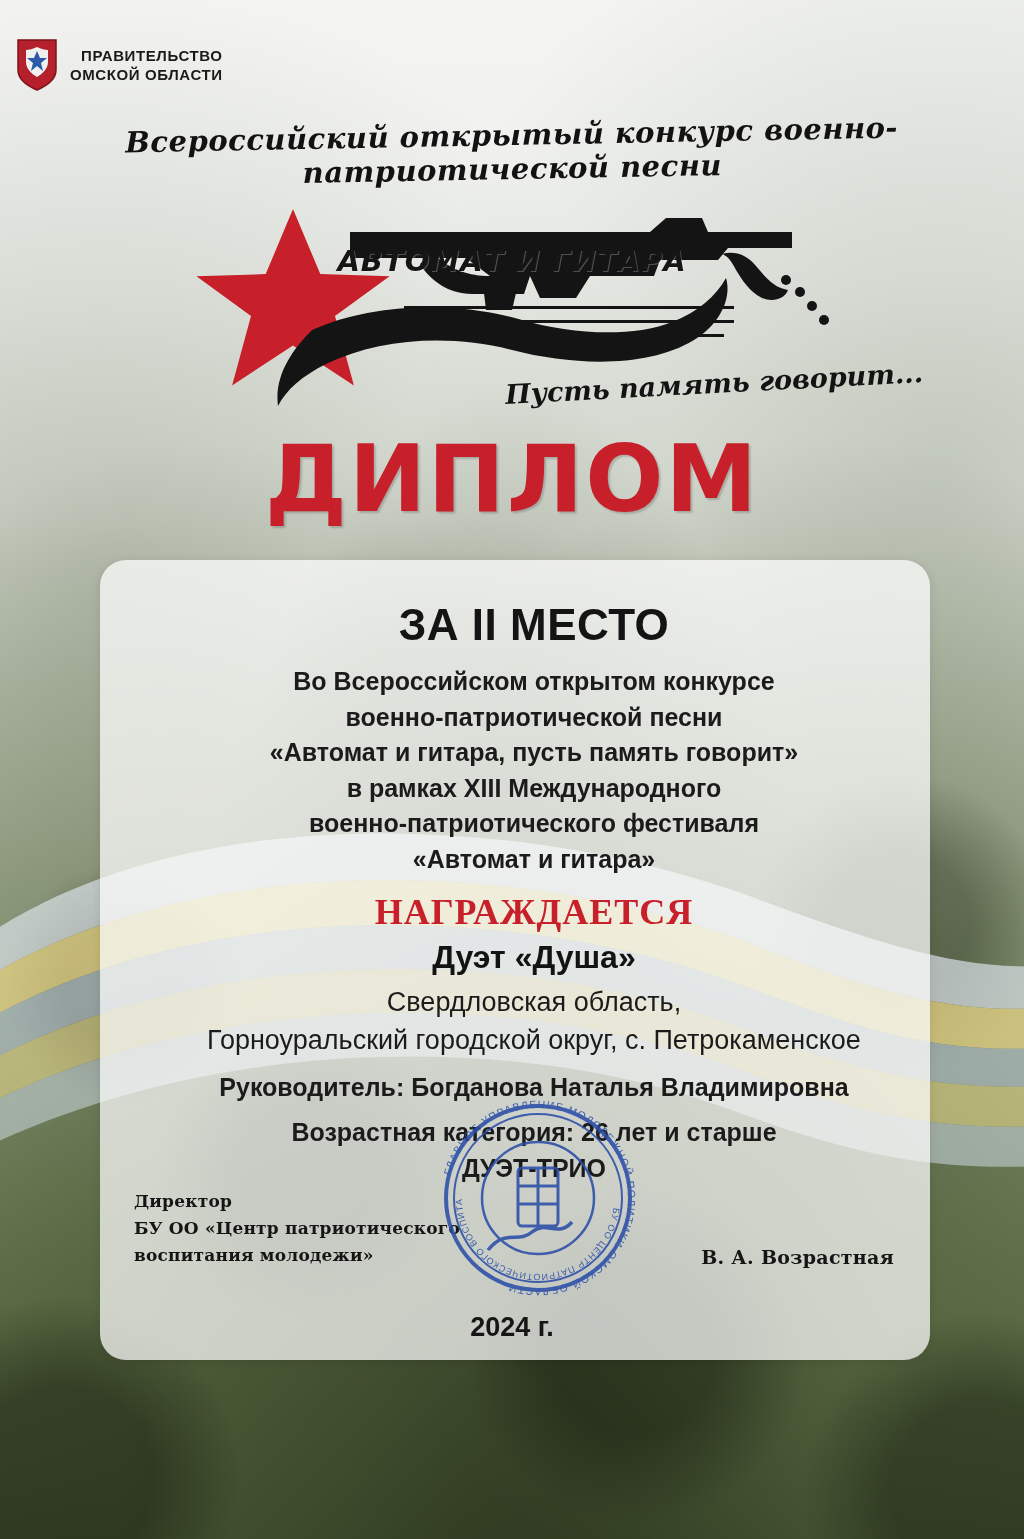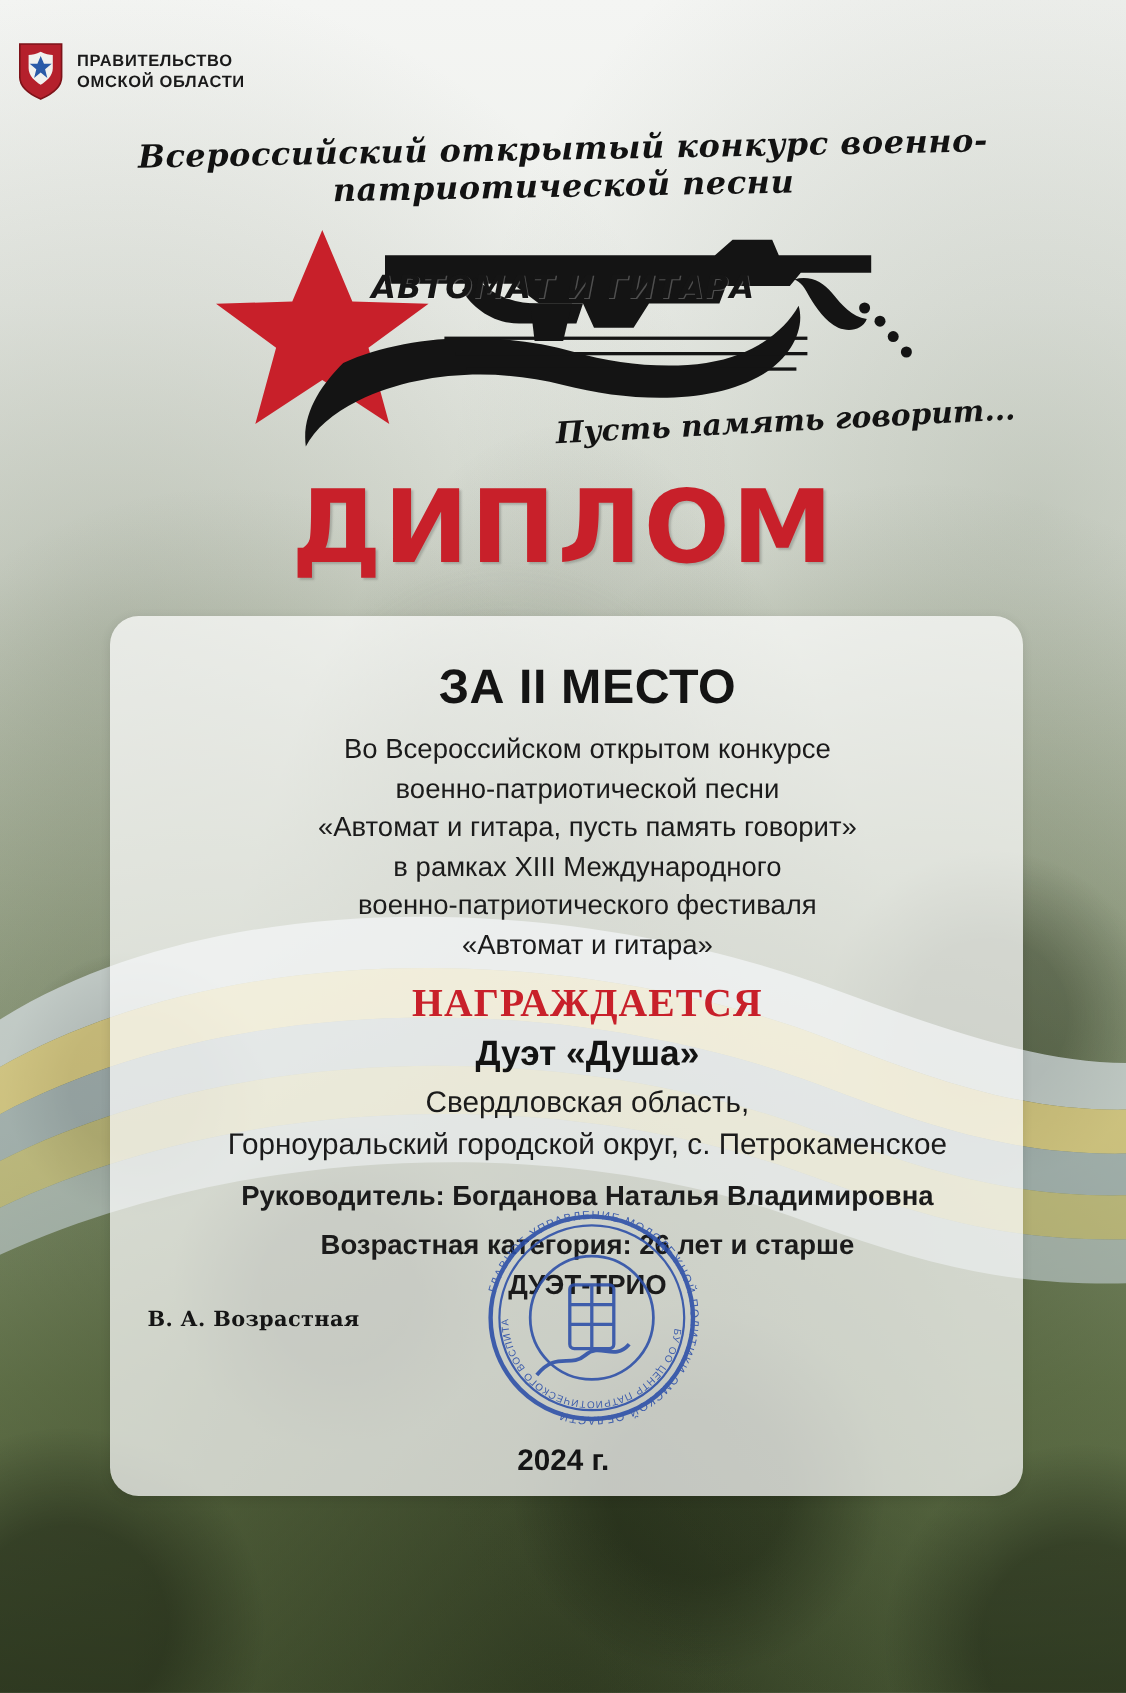--- a/index.html
+++ b/index.html
@@ -55,20 +55,21 @@
     width: 42px;
     height: 54px;
     position: relative;
   }
   .gov-text {
     font-size: 15px;
     line-height: 1.28;
     letter-spacing: 0.6px;
     color: #1a1a1a;
     font-weight: 600;
+    text-align: right;
   }
 
   
   .script-line {
     position: absolute;
     top: 118px;
     left: 0;
     width: 100%;
     text-align: center;
     font-family: "DejaVu Serif", serif;
@@ -167,21 +168,21 @@
   }
   .place {
     font-size: 44px;
     font-weight: 700;
     color: #141414;
     letter-spacing: 0.5px;
     margin: 14px 0 14px 0;
   }
   .body-line {
     font-size: 25px;
-    font-weight: 400;
+    font-weight: 700;
     color: #1b1b1b;
     line-height: 1.42;
   }
   .awarded {
     font-size: 36px;
     font-weight: 700;
     color: #c8202a;
     letter-spacing: 1px;
     margin-top: 14px;
     font-family: Liberation Serif, serif;
@@ -342,20 +343,25 @@
     <div class="awarded">НАГРАЖДАЕТСЯ</div>
     <div class="winner">Дуэт «Душа»</div>
     <div class="region">Свердловская область,</div>
     <div class="region" style="margin-top:2px;">Горноуральский городской округ, с. Петрокаменское</div>
     <div class="leader">Руководитель: Богданова Наталья Владимировна</div>
     <div class="age">Возрастная категория: 26 лет и старше</div>
     <div class="age" style="margin-top:2px;">ДУЭТ-ТРИО</div>
   </div>
 
   <div class="sig-block">
+    <div class="sig-left">
+      <div>Директор</div>
+      <div>БУ ОО «Центр патриотического</div>
+      <div>воспитания молодежи»</div>
+    </div>
     <div class="sig-right">В. А. Возрастная</div>
   </div>
 
   <svg class="stamp" viewBox="0 0 216 216">
     <defs>
       <path id="outerArc" d="M18,108 a90,90 0 1,1 180,0 a90,90 0 1,1 -180,0"></path>
       <path id="innerArc" d="M32,108 a76,76 0 1,1 152,0 a76,76 0 1,1 -152,0"></path>
     </defs>
     <circle cx="108" cy="108" r="92" fill="none" stroke="#2b4ea8" stroke-width="4"></circle>
     <circle cx="108" cy="108" r="84" fill="none" stroke="#2b4ea8" stroke-width="2"></circle>

